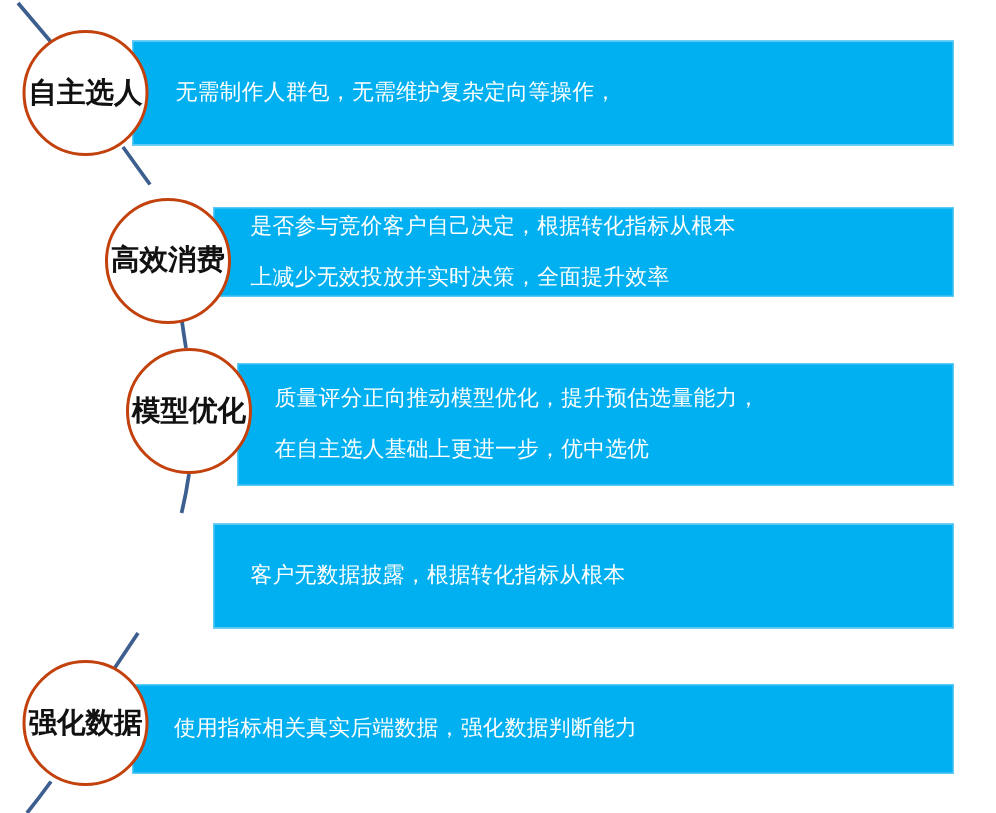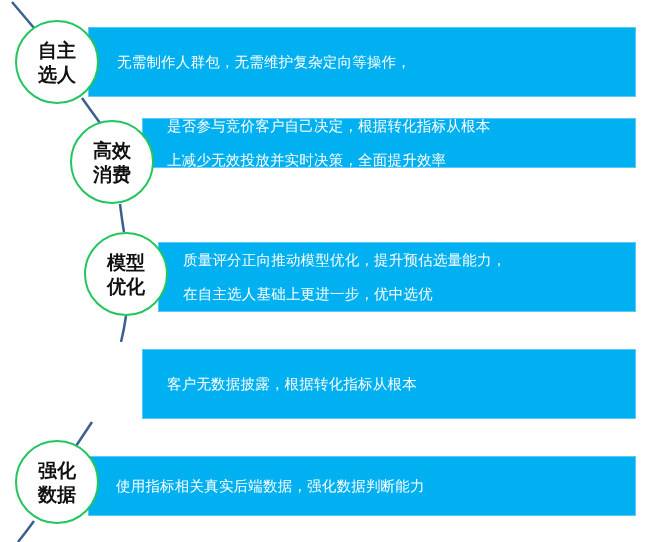--- a/index.html
+++ b/index.html
@@ -5,22 +5,22 @@
   html, body { margin: 0; padding: 0; background: #ffffff; }
   body { width: 664px; height: 542px; position: relative; overflow: hidden;
          font-family: "DejaVu Sans", "Liberation Sans", sans-serif; }
   .stage { position: absolute; left: 0; top: 0; width: 664px; height: 542px; }
   svg.connector { position: absolute; left: 0; top: 0; width: 664px; height: 542px; }
   .box { position: absolute; background: #00b0f0; border: 1px solid #5cc9f5;
          box-sizing: border-box; color: #ffffff; display: flex; flex-direction: column;
          justify-content: center; font-size: 14.5px; letter-spacing: 0.2px; }
   .box .line { white-space: nowrap; line-height: 34px; }
   .circle { position: absolute; width: 84px; height: 84px; border-radius: 50%;
-            background: #ffffff; border: 2px solid #22c55e; box-sizing: border-box;
-            display: flex; flex-direction: column; align-items: center; justify-content: center;
+            background: #ffffff; border: 2px solid #c2410c; box-sizing: border-box;
+            display: flex; flex-direction: row; align-items: center; justify-content: center;
             color: #111111; font-weight: bold; font-size: 19px; line-height: 24px; }
 </style>
 </head>
 <body>
 
 <div class="stage">
 
   <svg class="connector" viewBox="0 0 664 542">
     <path d="M 12 4 C 30 20, 40 35, 44 24 M 38 18 L 57 40
              M 74 100 C 85 120, 95 125, 100 125
@@ -37,30 +37,30 @@
   </svg>
 
   <div class="box" style="left:88px; top:27px; width:548px; height:70px; padding-left:28px;">
     <div class="line">无需制作人群包，无需维护复杂定向等操作，</div>
   </div>
   <div class="circle" style="left:15px; top:20px;">
     <span>自主</span>
     <span>选人</span>
   </div>
 
-  <div class="box" style="left:142px; top:118px; width:494px; height:50px; padding-left:24px;">
+  <div class="box" style="left:142px; top:138px; width:494px; height:60px; padding-left:24px;">
     <div class="line">是否参与竞价客户自己决定，根据转化指标从根本</div>
     <div class="line">上减少无效投放并实时决策，全面提升效率</div>
   </div>
-  <div class="circle" style="left:70px; top:120px;">
+  <div class="circle" style="left:70px; top:132px;font-family:Liberation Mono, monospace;">
     <span>高效</span>
     <span>消费</span>
   </div>
 
-  <div class="box" style="left:158px; top:242px; width:478px; height:70px; padding-left:24px;">
+  <div class="box" style="left:158px; top:242px; width:478px; height:82px; padding-left:24px;">
     <div class="line">质量评分正向推动模型优化，提升预估选量能力，</div>
     <div class="line">在自主选人基础上更进一步，优中选优</div>
   </div>
   <div class="circle" style="left:84px; top:232px;">
     <span>模型</span>
     <span>优化</span>
   </div>
 
   <div class="box" style="left:142px; top:349px; width:494px; height:70px; padding-left:24px;">
     <div class="line">客户无数据披露，根据转化指标从根本</div>

